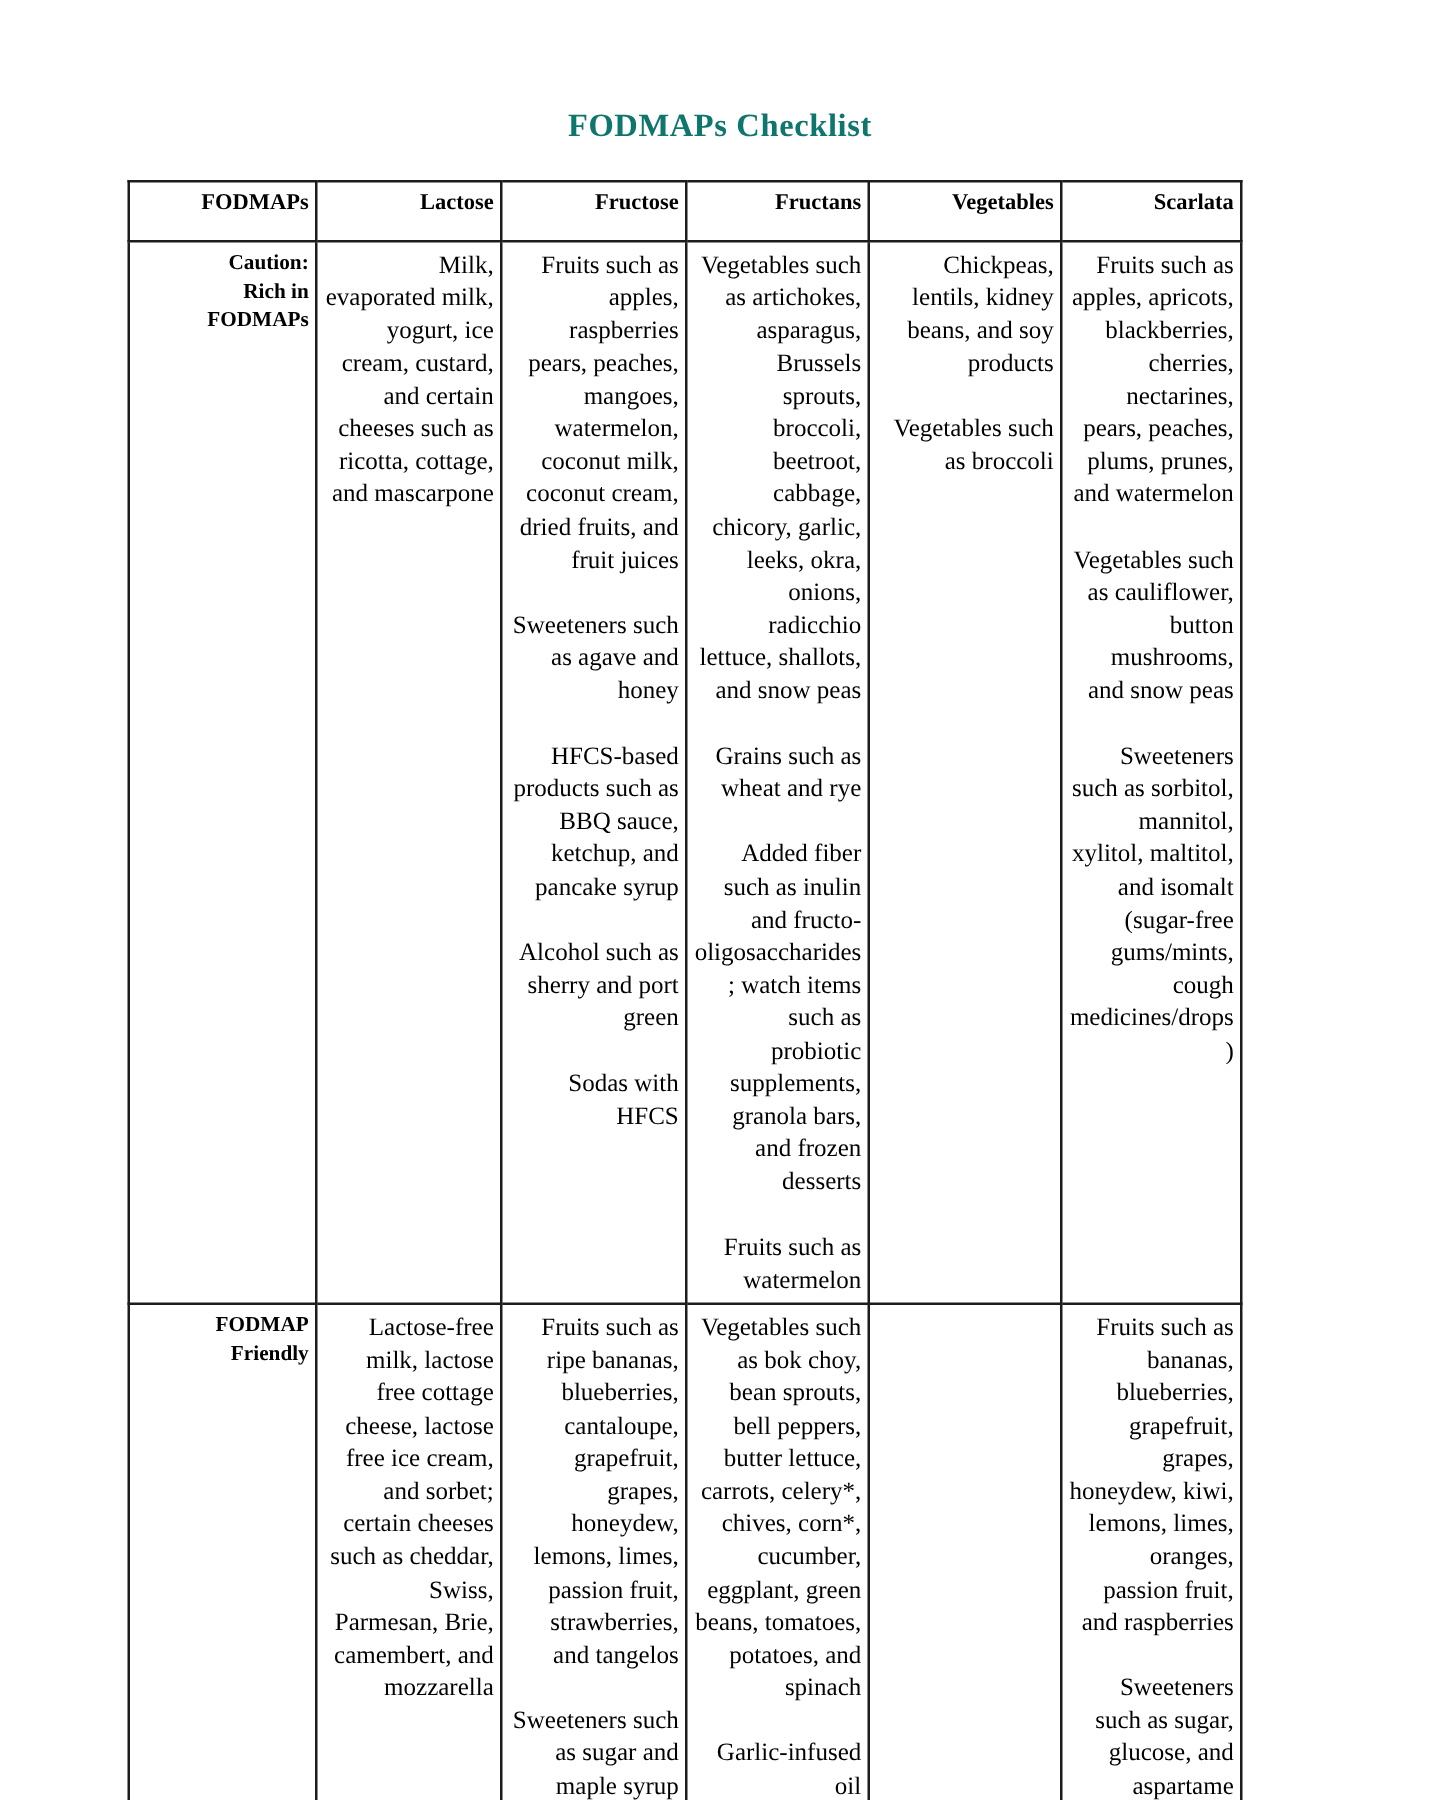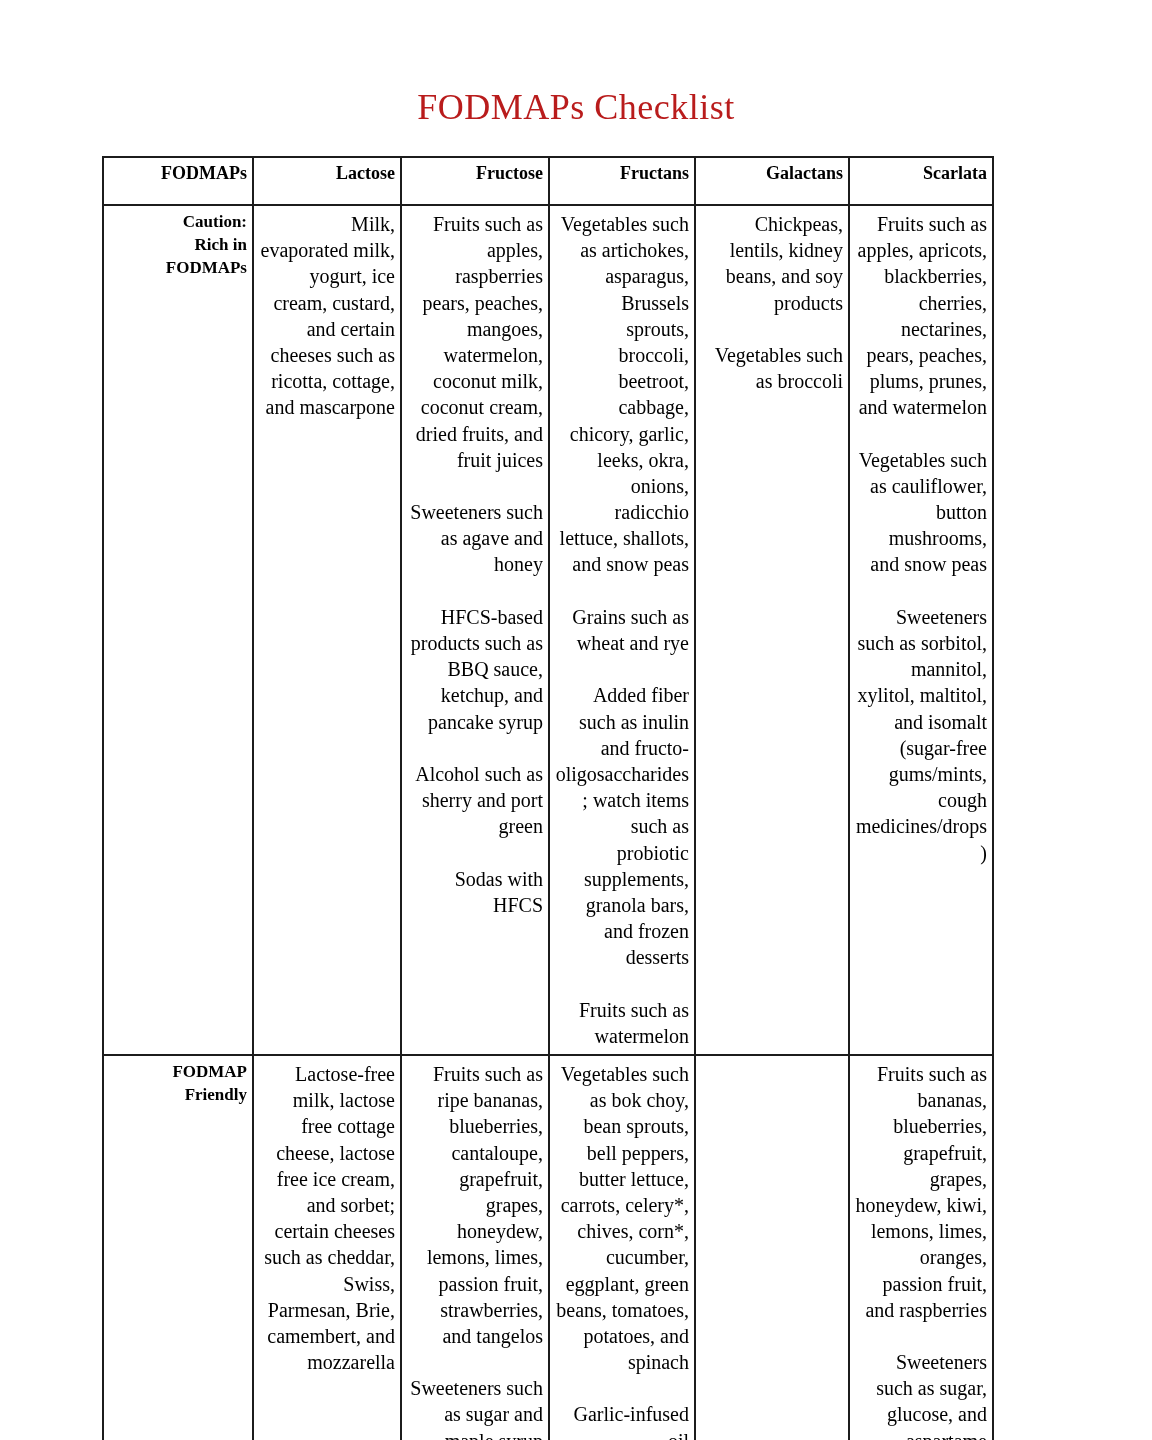--- a/index.html
+++ b/index.html
@@ -10,24 +10,24 @@
   body {
     width: 1152px;
     height: 1440px;
     font-family: "Liberation Serif", "DejaVu Serif", serif;
     color: #000000;
     position: relative;
   }
   .page-title {
     padding-top: 86px;
     text-align: center;
-    font-size: 36px;
-    font-weight: normal;
+    font-size: 26px;
+    font-weight: bold;
     letter-spacing: 0.5px;
-    color: #b91c1c;
+    color: #0f766e;
   }
   table.fodmap-table {
     border-collapse: collapse;
     table-layout: fixed;
     margin-left: 102px;
     margin-top: 28px;
     width: 890px;
   }
   table.fodmap-table th,
   table.fodmap-table td {
@@ -85,21 +85,21 @@
     <col style="width:146px">
     <col style="width:154px">
     <col style="width:144px">
   </colgroup>
   <thead>
     <tr class="header-row">
       <th>FODMAPs</th>
       <th>Lactose</th>
       <th>Fructose</th>
       <th>Fructans</th>
-      <th>Galactans</th>
+      <th>Vegetables</th>
       <th>Scarlata</th>
     </tr>
   </thead>
   <tbody>
     <tr class="body-row-1">
       <td class="row-label">Caution:
 Rich in
 FODMAPs</td>
       <td class="content-cell">Milk, evaporated milk, yogurt, ice cream, custard, and certain cheeses such as ricotta, cottage, and mascarpone</td>
       <td class="content-cell">Fruits such as apples, raspberries pears, peaches, mangoes, watermelon, coconut milk, coconut cream, dried fruits, and fruit juices

